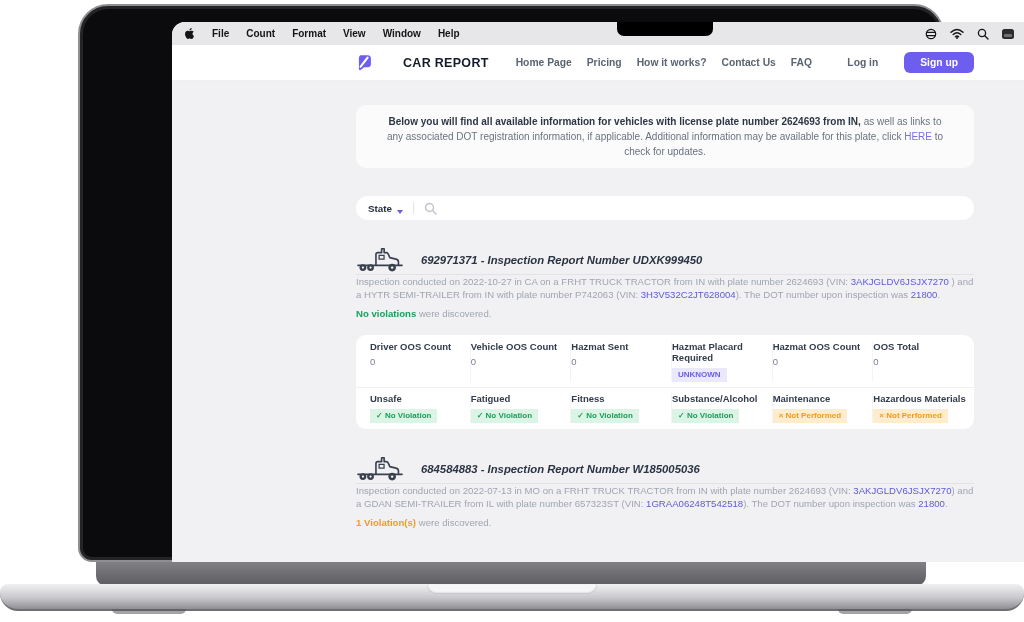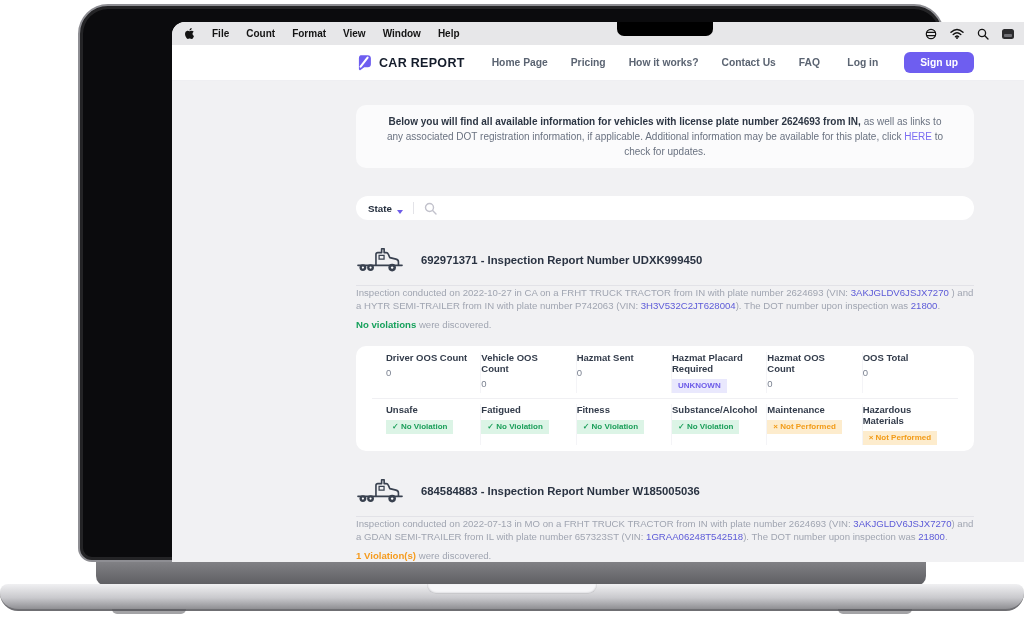--- a/index.html
+++ b/index.html
@@ -37,22 +37,22 @@
     background:conic-gradient(from 210deg,#f46b9b,#8b5cf6,#3b82f6,#28d1e0,#f46b9b);}
   .displayicon{width:12px;height:10px;background:#2c2c2e;border-radius:2.5px;position:relative;}
   .displayicon:after{content:"";position:absolute;left:2px;right:2px;bottom:1.5px;height:3px;
     background:#6f6f74;border-radius:1px;}
 
   
   .siteheader{height:36px;background:#ffffff;border-bottom:1px solid #efeff2;
     display:flex;align-items:center;position:relative;z-index:2;}
   .hwrap{width:618px;margin:0 auto;display:flex;align-items:center;}
   .logo{display:flex;align-items:center;gap:6px;cursor:pointer;}
-  .logotext{font-size:12.5px;font-weight:800;color:#141c2b;letter-spacing:.3px;}
-  .nav{display:flex;gap:23px;margin-left:27px;}
+  .logotext{font-size:12.5px;font-weight:800;color:#141c2b;letter-spacing:.3px;margin-left:24px;}
+  .nav{display:flex;gap:15px;margin-left:27px;}
   .nav span{font-size:10.3px;font-weight:700;color:#5b6472;cursor:pointer;}
   .hright{margin-left:auto;display:flex;align-items:center;gap:26px;}
   .login{font-size:10.3px;font-weight:700;color:#5b6472;cursor:pointer;}
   .signup{background:#6e5ef0;color:#fff;font-size:10.3px;font-weight:700;
     padding:5px 16px;border-radius:6px;border:none;cursor:pointer;}
 
   
   .page{height:481px;background:#f1f1f3;overflow:hidden;}
   .content{width:618px;margin:0 auto;}
   .banner{margin-top:24px;background:#fbfbfc;border-radius:10px;padding:9px 26px;
@@ -63,28 +63,28 @@
     display:flex;align-items:center;padding:0 12px;}
   .state{display:flex;align-items:flex-end;gap:5px;font-size:9.8px;font-weight:700;color:#252f3e;cursor:pointer;}
   .caret{width:0;height:0;border-left:3.6px solid transparent;border-right:3.6px solid transparent;
     border-top:4.6px solid #6d5ce8;}
   .sdivider{width:1px;height:12px;background:#e3e3e8;margin:0 10px;}
   .search input{flex:1;border:none;outline:none;font-size:9.8px;color:#3a4150;background:transparent;
     font-family:"Liberation Sans",sans-serif;}
   .search input::placeholder{color:#c6c6cf;}
 
   .report{margin-top:26px;}
-  .report-head{display:flex;align-items:center;gap:17px;padding-bottom:12px;border-bottom:1px solid #e2e2e7;}
+  .report-head{display:flex;align-items:center;gap:17px;padding-bottom:1px;border-bottom:1px solid #e2e2e7;font-style:italic;}
   .rtitle{font-size:11.3px;font-weight:700;color:#2a3342;}
   .desc{font-size:9.6px;line-height:13px;color:#a0a5b1;}
   .vin-link{color:#5d5bd8;cursor:pointer;}
   .viol{margin-top:7px;font-size:9.6px;color:#a0a5b1;}
   .viol b.green{color:#17a15c;} .viol b.orange{color:#f59b1e;}
 
-  .tcard{margin-top:16px;background:#ffffff;border-radius:10px;padding:1px 16px;}
+  .tcard{margin-top:16px;background:#ffffff;border-radius:10px;padding:1px 0;}
   .trow{display:grid;grid-template-columns:repeat(6,1fr);padding:5px 0 5px 14px;}
   .trow.rule{border-bottom:1px solid #f0f0f3;}
   .tcell{padding-right:8px;border-right:1px solid #f4f4f7;}
   .tcell:last-child{border-right:none;}
   .tlabel{font-size:9.5px;font-weight:700;color:#333c4b;line-height:11px;}
   .tvalue{margin-top:4px;font-size:9.5px;color:#7a8190;line-height:12px;}
   .badge{display:inline-block;margin-top:3px;font-size:8px;font-weight:700;
     padding:2px 6px;border-radius:0;line-height:10px;white-space:nowrap;}
   .badge-purple{background:#e9e8fd;color:#6d5ce8;}
   .badge-green{background:#dcf4e6;color:#1a9e59;}

